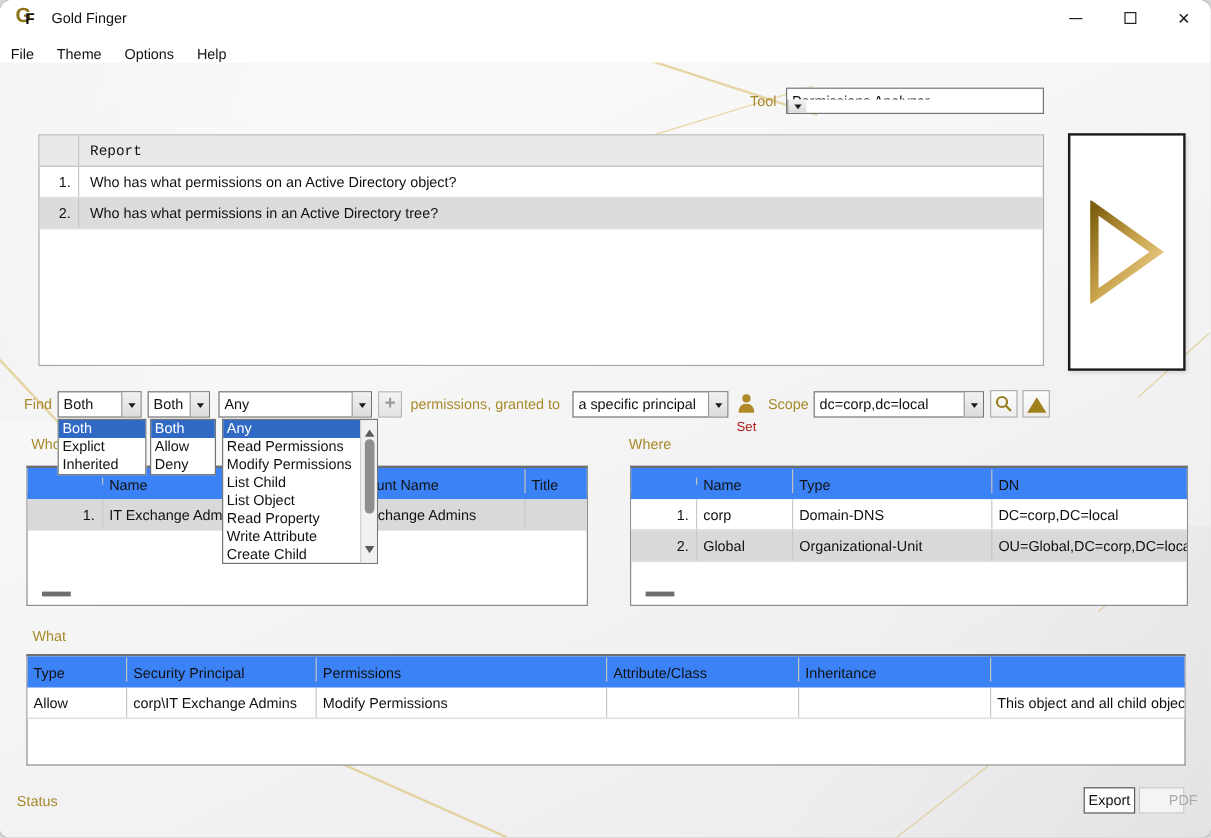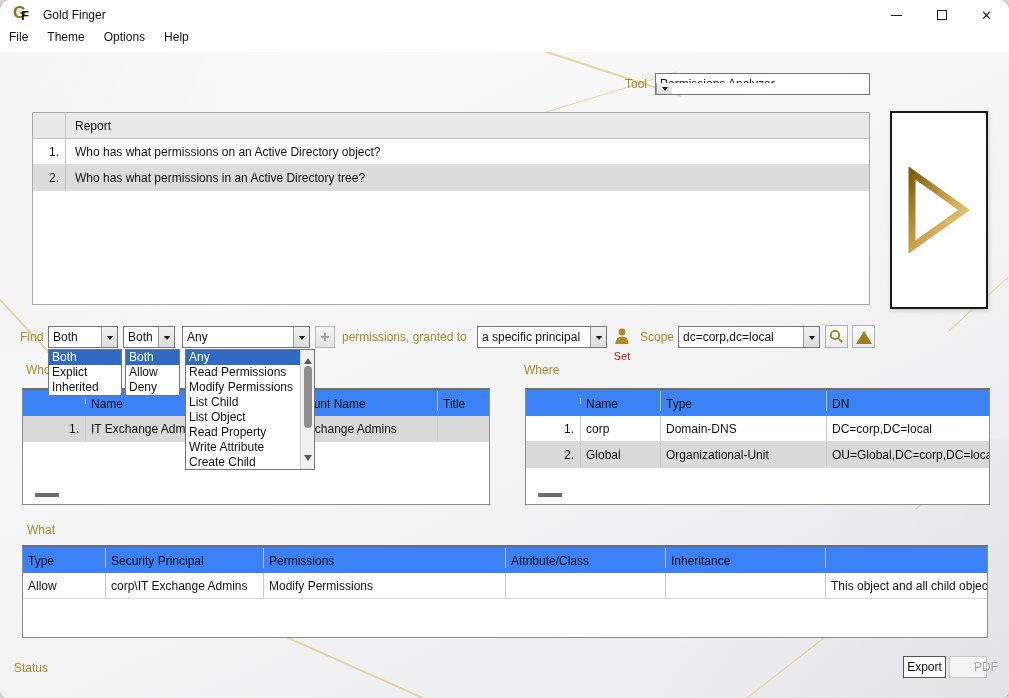--- a/index.html
+++ b/index.html
@@ -12,21 +12,21 @@
   .logo .g { position:absolute; left:0; top:-2px; color:#8e7416; font-weight:700; font-size:17px; }
   .logo .f { position:absolute; left:8px; top:3px; color:#111; font-weight:700; font-size:13px; }
   .win-title { font-size:12px; color:#111; margin-left:4px; }
   .win-controls { position:absolute; right:0; top:0; height:30px; display:flex; }
   .win-btn { width:45px; height:30px; display:flex; align-items:center; justify-content:center; cursor:default; }
   .min-glyph { width:11px; height:0; border-top:1.4px solid #222; display:block; }
   .max-glyph { width:10px; height:10px; border:1.4px solid #222; display:block; }
   .close-glyph { font-size:13px; color:#222; line-height:1; }
 
   
-  .menubar { position:absolute; left:0; top:30px; width:100%; height:22px; background:#fff; display:flex; align-items:flex-start; gap:19px; padding-left:9px; z-index:39; }
+  .menubar { position:absolute; left:0; top:30px; width:100%; height:22px; background:#fff; display:flex; align-items:flex-end; gap:19px; padding-left:9px; z-index:39; }
   .menu-item { font-size:12px; color:#111; }
 
   
   .main { position:absolute; left:0; top:52px; width:100%; height:646px; background:linear-gradient(155deg,#fcfcfc 0%,#f5f5f6 45%,#ebebed 100%); }
   .deco { position:absolute; height:2px; background:#d9b95f; opacity:.55; pointer-events:none; z-index:1; }
   .facet { position:absolute; pointer-events:none; z-index:0; }
 
   .gold-label { position:absolute; font-size:12px; color:#a8892b; z-index:10; }
 
   
@@ -40,21 +40,21 @@
   .dd-item { height:15px; line-height:15px; font-size:12px; padding:0 3px; white-space:nowrap; overflow:hidden; color:#111; }
   .dd-item.sel { background:#316ac5; color:#fff; }
   .dd-scroll { position:absolute; right:0; top:0; bottom:0; width:14px; background:#f1f1f1; border-left:1px solid #d0d0d0; }
   .dd-scroll .up, .dd-scroll .dn { position:absolute; left:3px; width:0; height:0; border:4px solid transparent; }
   .dd-scroll .up { top:4px; border-bottom:6px solid #5a5a5a; }
   .dd-scroll .dn { bottom:4px; border-top:6px solid #5a5a5a; }
   .dd-scroll .thumb { position:absolute; left:2.5px; top:16px; width:8px; height:62px; background:#8f8f8f; border-radius:4px; }
 
   
   .report-panel { position:absolute; left:32px; top:60px; width:838px; height:193px; background:#fff; border:1px solid #a9a9a9; z-index:5; }
-  .rp-header { display:flex; height:26px; background:#e9e9e9; border-bottom:1px solid #bdbdbd; }
+  .rp-header { display:flex; height:26px; background:#e9e9e9; border-bottom:1px solid #bdbdbd;font-family:Liberation Mono, monospace; }
   .rp-header .numcol { width:33px; border-right:1px solid #c6c6c6; }
   .rp-header .titlecol { flex:1; font-size:12px; color:#111; padding:6px 0 0 9px; }
   .rp-row { display:flex; height:26px; border-bottom:1px solid #dedede; font-size:12px; color:#111; }
   .rp-row .numcol { width:33px; text-align:right; padding:6px 6px 0 0; border-right:1px solid #c6c6c6; }
   .rp-row .textcol { flex:1; padding:6px 0 0 9px; white-space:nowrap; overflow:hidden; }
   .rp-row.sel { background:#dcdcdc; }
 
   
   .play-btn { position:absolute; left:890px; top:59px; width:98px; height:198px; background:#fff; border:2px solid #191919; z-index:5; display:flex; align-items:center; justify-content:center; box-shadow:1px 2px 4px rgba(0,0,0,.15); }
 

